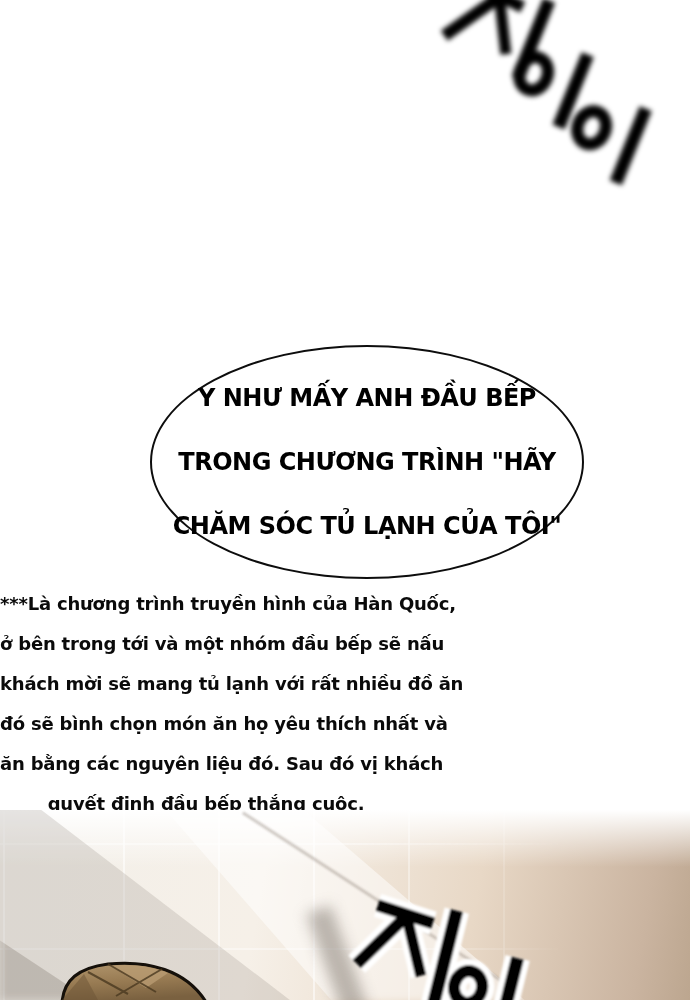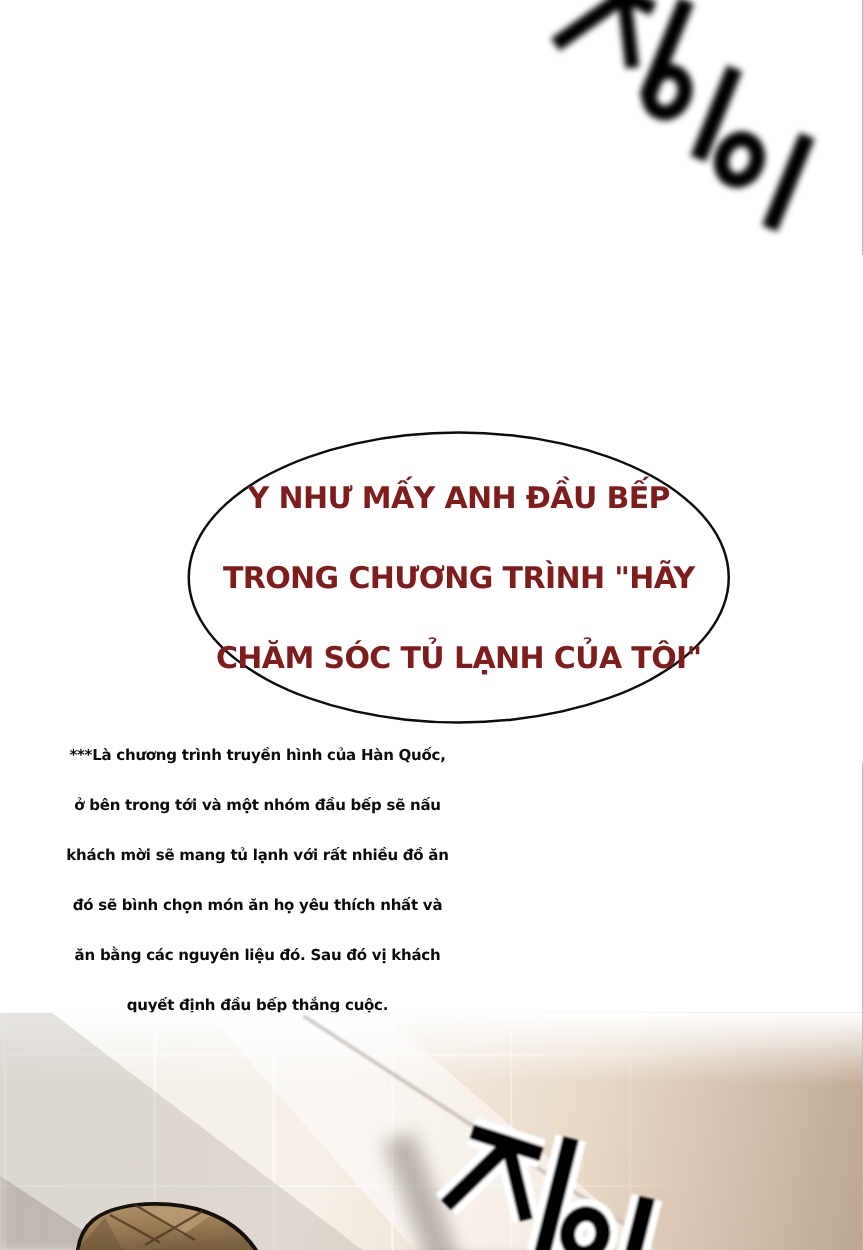--- a/index.html
+++ b/index.html
@@ -14,27 +14,27 @@
   .sfx-top{position:absolute;left:412px;top:-28px;width:250px;height:235px;}
 
   
   .bubble{
     position:absolute;left:150px;top:345px;width:430px;height:230px;
     border:2.5px solid #0d0d0d;border-radius:50%;background:#ffffff;
     display:flex;flex-direction:column;justify-content:center;align-items:center;
   }
   .bubble-line{
     font-weight:700;font-size:24px;line-height:64px;letter-spacing:-0.5px;
-    color:#7f1d1d;white-space:nowrap;
+    color:#000000;white-space:nowrap;
   }
 
   
   .note{position:absolute;left:0;top:584px;width:412px;text-align:center;}
   .note-line{
-    font-weight:700;font-size:12px;line-height:40px;letter-spacing:-0.2px;
+    font-weight:700;font-size:18px;line-height:40px;letter-spacing:-0.2px;
     color:#0a0a0a;white-space:nowrap;
   }
 
   
   .panel{
     position:absolute;left:0;top:810px;width:690px;height:190px;
     background:
       linear-gradient(to bottom,#ffffff 0%,rgba(255,255,255,0) 30%),
       linear-gradient(100deg,#f2efe9 0%,#f6f0e8 38%,#e8d8c6 68%,#cab4a0 92%,#bca68f 100%);
   }

